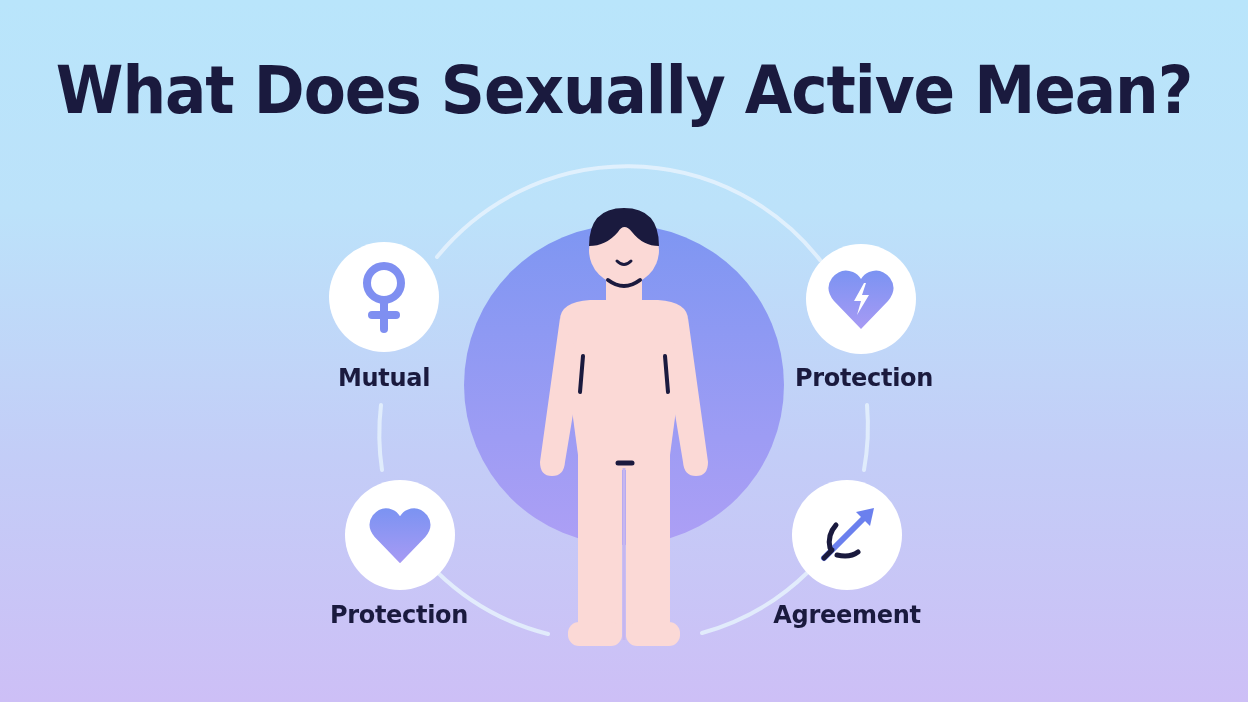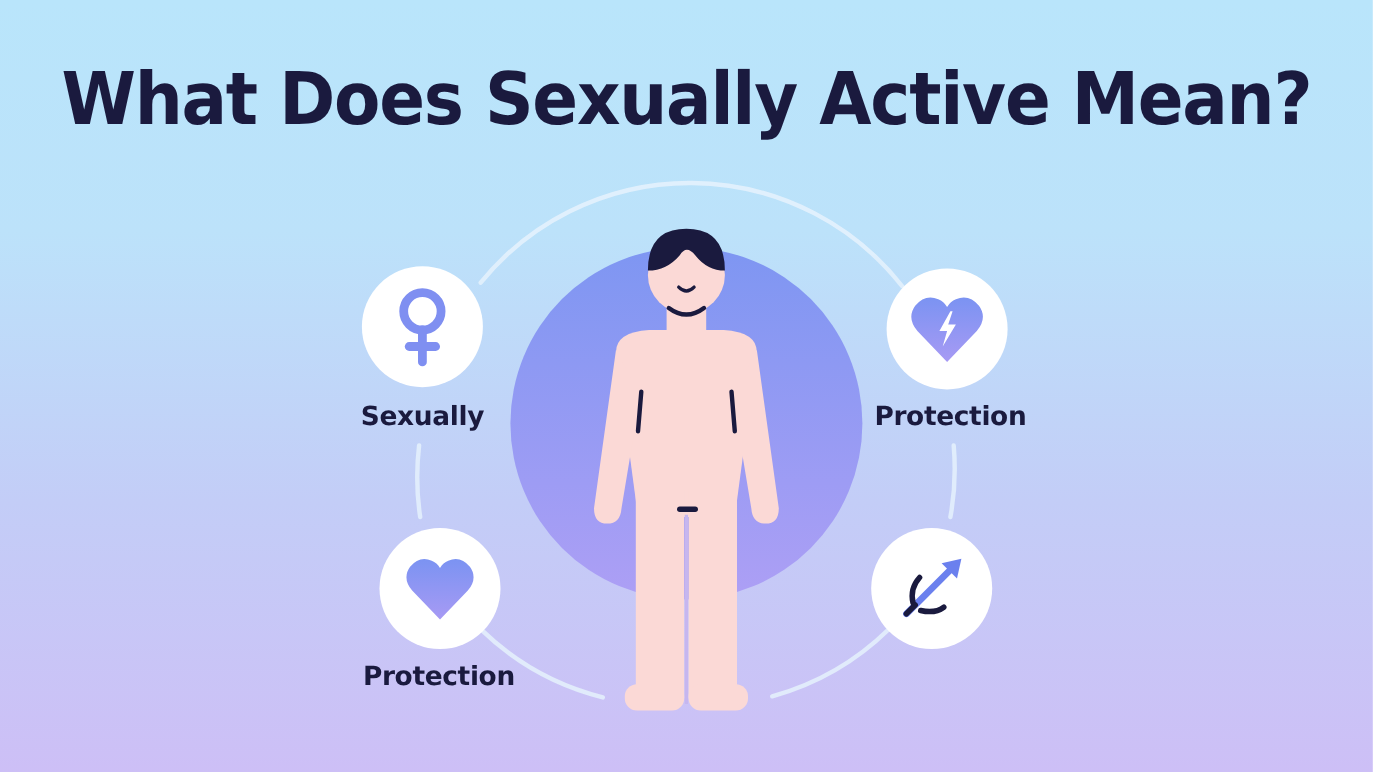--- a/index.html
+++ b/index.html
@@ -80,21 +80,21 @@
   <line x1="624" y1="468" x2="624" y2="640" stroke="#c6b6ef" stroke-width="3"></line>
 </svg>
 
 <div class="node" style="left:329px; top:242px;">
   <svg width="60" height="80" viewBox="0 0 60 80">
     <circle cx="30" cy="26" r="17" fill="none" stroke="#7f8ff1" stroke-width="8"></circle>
     <line x1="30" y1="43" x2="30" y2="72" stroke="#7f8ff1" stroke-width="8" stroke-linecap="round"></line>
     <line x1="18" y1="58" x2="42" y2="58" stroke="#7f8ff1" stroke-width="8" stroke-linecap="round"></line>
   </svg>
 </div>
-<div class="label" style="left:304px; top:364px; width:160px;">Sexually</div>
+<div class="label" style="left:304px; top:364px; width:160px;">Mutual</div>
 
 <div class="node" style="left:806px; top:244px;">
   <svg width="70" height="64" viewBox="0 0 70 64">
     <defs>
       <linearGradient id="gH1" x1="0" y1="0" x2="0" y2="1">
         <stop offset="0" stop-color="#7b93f2"></stop>
         <stop offset="1" stop-color="#a79af4"></stop>
       </linearGradient>
     </defs>
     <path d="M35 62 L8 34 Q-2 22 6 11 Q15 0 27 5 Q32 7 35 12 Q38 7 43 5 Q55 0 64 11 Q72 22 62 34 Z" fill="url(#gH1)"></path>
@@ -119,13 +119,14 @@
 <div class="node" style="left:792px; top:480px;">
   <svg width="70" height="70" viewBox="0 0 70 70">
     <line x1="12" y1="58" x2="56" y2="14" stroke="#6b80ee" stroke-width="6" stroke-linecap="round"></line>
     <path d="M62 8 L44 12 L58 26 Z" fill="#6b80ee"></path>
     <path d="M24 25 Q15 35 18 48" stroke="#1a1a3e" stroke-width="5" fill="none" stroke-linecap="round"></path>
     <path d="M25 55 Q38 58 46 52" stroke="#1a1a3e" stroke-width="5" fill="none" stroke-linecap="round"></path>
     <line x1="12" y1="58" x2="20" y2="50" stroke="#1a1a3e" stroke-width="5" stroke-linecap="round"></line>
   </svg>
 </div>
 <div class="label" style="left:767px; top:601px; width:160px;">
+  <div>Agreement</div>
 </div>
 
 </body></html>

